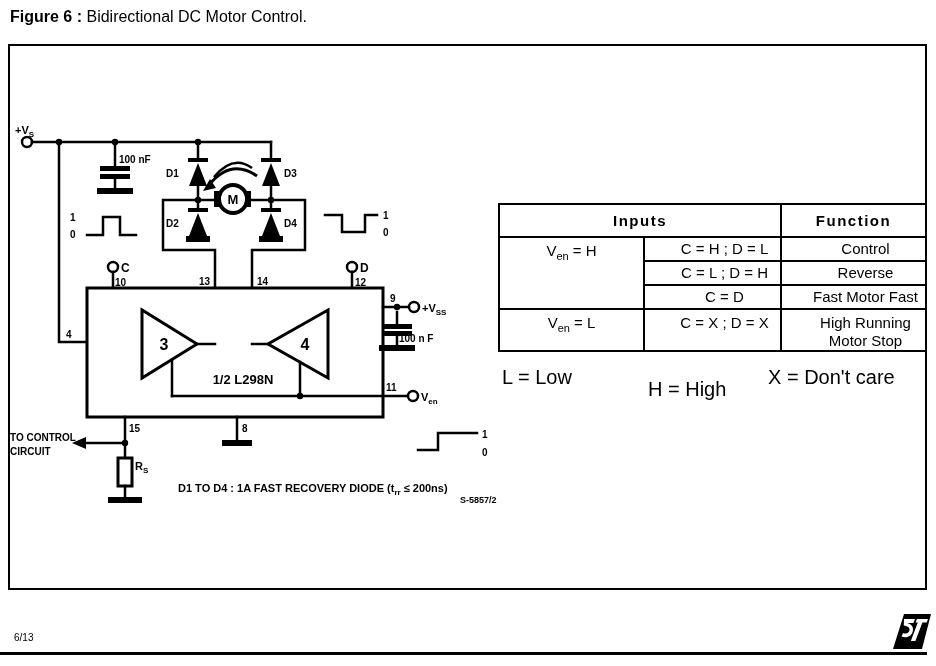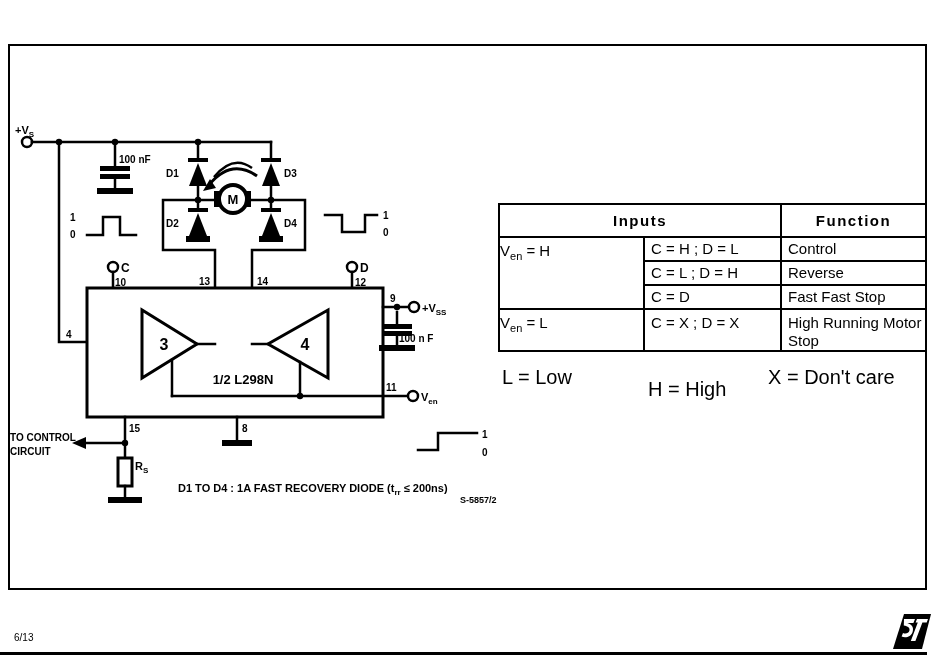--- a/index.html
+++ b/index.html
@@ -11,36 +11,39 @@
   svg.schem { position:absolute; left:0; top:0; }
   svg.schem text { font-family:"Liberation Sans", sans-serif; font-weight:bold; fill:#000; }
   .t8 { font-size:8px; } .t9 { font-size:9px; } .t10 { font-size:10px; }
   .t11 { font-size:11px; } .t12 { font-size:12px; } .t13 { font-size:13px; } .t16 { font-size:16px; }
   .w { stroke:#000; stroke-width:2.5; fill:none; stroke-linecap:square; }
   .blk { fill:#000; stroke:none; }
   .open { fill:#fff; stroke:#000; }
   .truth-table { position:absolute; left:498px; top:203px; border-collapse:collapse; table-layout:fixed; background:#fff; }
   .truth-table th, .truth-table td { border:2px solid #000; font-size:15px; overflow:hidden; }
   .truth-table th { height:33px; font-weight:bold; letter-spacing:1.5px; text-align:center; }
-  .truth-table td.cin { text-align:left; vertical-align:top; padding-top:4px;margin-top:7px; }
-  .truth-table td.cval, .truth-table td.cfn { padding-left:6px; vertical-align:middle; line-height:1.2; }
+  .truth-table td.cin { text-align:center; vertical-align:top; padding-top:4px;margin-top:7px; }
+  .truth-table td.cval, .truth-table td.cfn { padding-left:24px; vertical-align:middle; line-height:1.2;text-align:center; }
   .truth-table tr.r { height:24px; }
   .truth-table tr.rtall { height:36px; }
   .truth-table tr.rtall td.cfn, .truth-table tr.rtall td.cval, .truth-table tr.rtall td.cin { vertical-align:top; padding-top:4px; }
   sub { font-size:11px; line-height:0; }
   .legend { position:absolute; top:366px; font-size:20px; }
   .footer-page { position:absolute; left:14px; top:632px; font-size:10px; }
   .footer-rule { position:absolute; left:0; top:652px; width:927px; height:3px; background:#000; }
   .st-logo { position:absolute; left:891px; top:610px; }
 </style>
 </head>
 <body>
 
 <div class="page">
 
+  <div class="fig-title">
+    <span class="b">Figure 6 :</span><span> Bidirectional DC Motor Control.</span>
+  </div>
 
   <div class="fig-frame"></div>
 
   <svg class="schem" width="936" height="666" viewBox="0 0 936 666">
 
     <g>
       <circle class="open" cx="27" cy="142" r="5" stroke-width="2.5"></circle>
       <path class="w" d="M32 142 H271"></path>
       <path class="w" d="M59 142 V342 H87"></path>
       <circle class="blk" cx="59" cy="142" r="3.2"></circle>
@@ -215,21 +218,21 @@
       <td class="cin" rowspan="3"><span>V</span><sub>en</sub><span> = H</span></td>
       <td class="cval">C = H ; D = L</td>
       <td class="cfn">Control</td>
     </tr>
     <tr class="r">
       <td class="cval">C = L ; D = H</td>
       <td class="cfn">Reverse</td>
     </tr>
     <tr class="r">
       <td class="cval">C = D</td>
-      <td class="cfn">Fast Fast Stop</td>
+      <td class="cfn">Fast Motor Fast</td>
     </tr>
     <tr class="rtall">
       <td class="cin"><span>V</span><sub>en</sub><span> = L</span></td>
       <td class="cval">C = X ; D = X</td>
       <td class="cfn">High Running Motor Stop</td>
     </tr>
   </tbody>
     </table>
 
   <div class="legend" style="left:502px;">L = Low</div>

